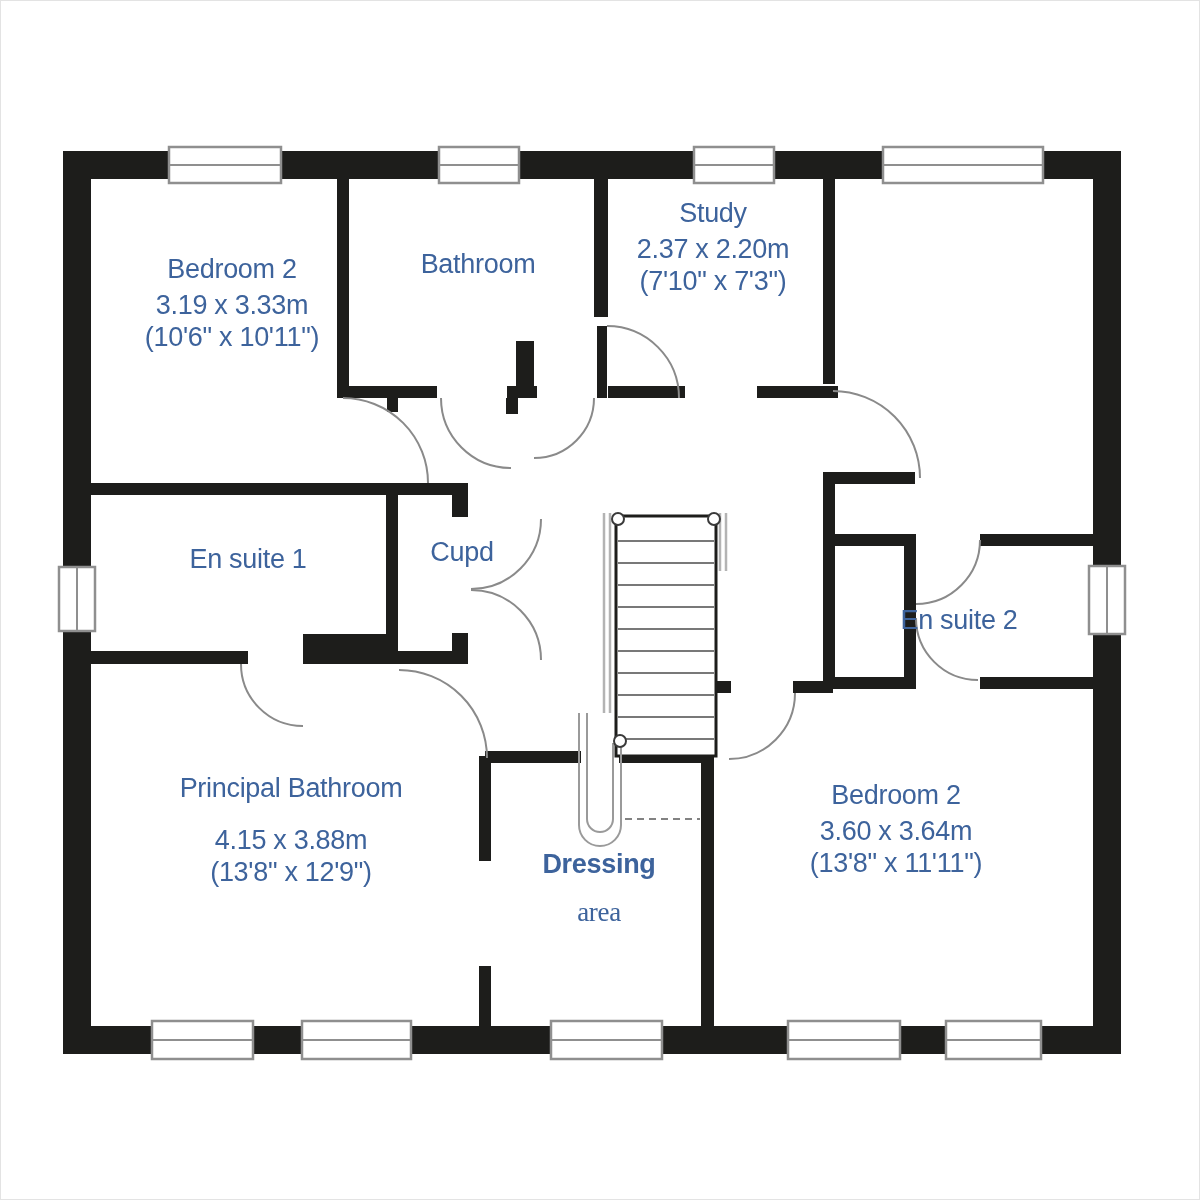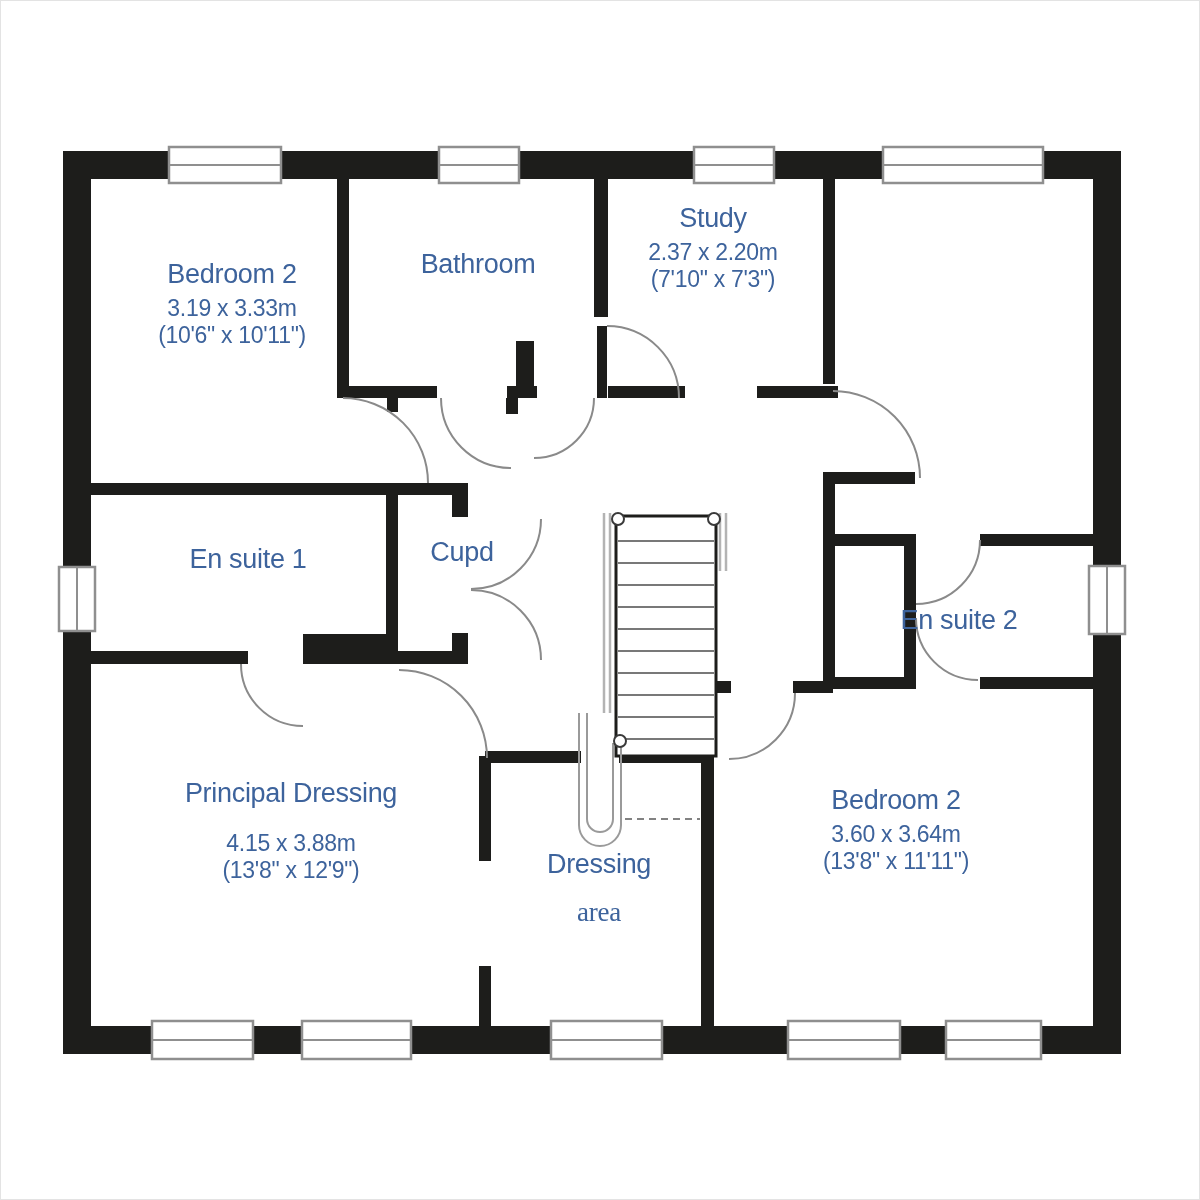--- a/index.html
+++ b/index.html
@@ -33,21 +33,21 @@
   .room-label{
     position:absolute;
     transform:translate(-50%,-50%);
     text-align:center;
     color:var(--label);
     white-space:nowrap;
     line-height:1.18;
   }
   .room-name{font-size:27px;letter-spacing:-0.3px;margin-bottom:4px;}
   .room-name.big-gap{margin-bottom:20px;}
-  .room-dims{font-size:23px;letter-spacing:-0.3px;}
+  .room-dims{font-size:27px;letter-spacing:-0.3px;}
 </style>
 </head>
 <body>
 
 <div id="stage">
 
   <svg id="plan-svg" width="1200" height="1200" viewBox="0 0 1200 1200">
 
     <g>
       <rect class="wall" x="62" y="150" width="1058" height="28"></rect>
@@ -216,27 +216,27 @@
 
   <div class="room-label" style="left:461px;top:554px;">
     <div class="room-name">Cupd</div>
   </div>
 
   <div class="room-label" style="left:958px;top:598px;margin-top:24px;">
     <div class="room-name">En suite 2</div>
   </div>
 
   <div class="room-label" style="left:290px;top:830px;">
-    <div class="room-name big-gap">Principal Dressing</div>
+    <div class="room-name big-gap">Principal Bathroom</div>
     <div class="room-dims">4.15 x 3.88m</div>
     <div class="room-dims">(13'8" x 12'9")</div>
   </div>
 
   <div class="room-label" style="left:598px;top:888px;">
-    <div class="room-name" style="margin-bottom:16px;">Dressing</div>
+    <div class="room-name" style="margin-bottom:16px;font-weight:bold;">Dressing</div>
     <div class="room-name" style="margin-bottom:0;font-family:Liberation Serif, serif;">area</div>
   </div>
 
   <div class="room-label" style="left:895px;top:829px;">
     <div class="room-name">Bedroom 2</div>
     <div class="room-dims">3.60 x 3.64m</div>
     <div class="room-dims">(13'8" x 11'11")</div>
   </div>
 
 </div>

